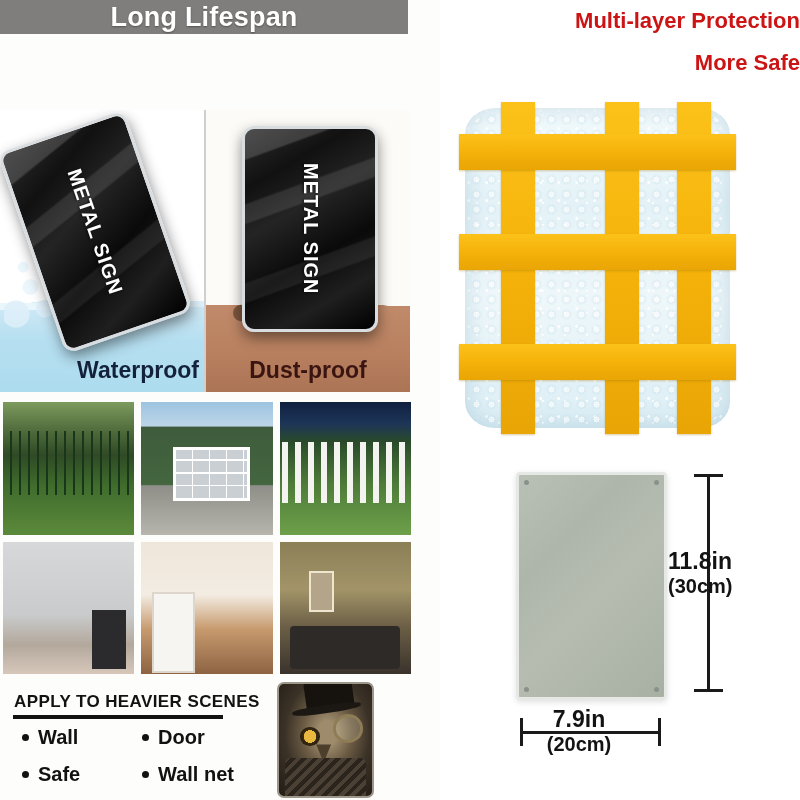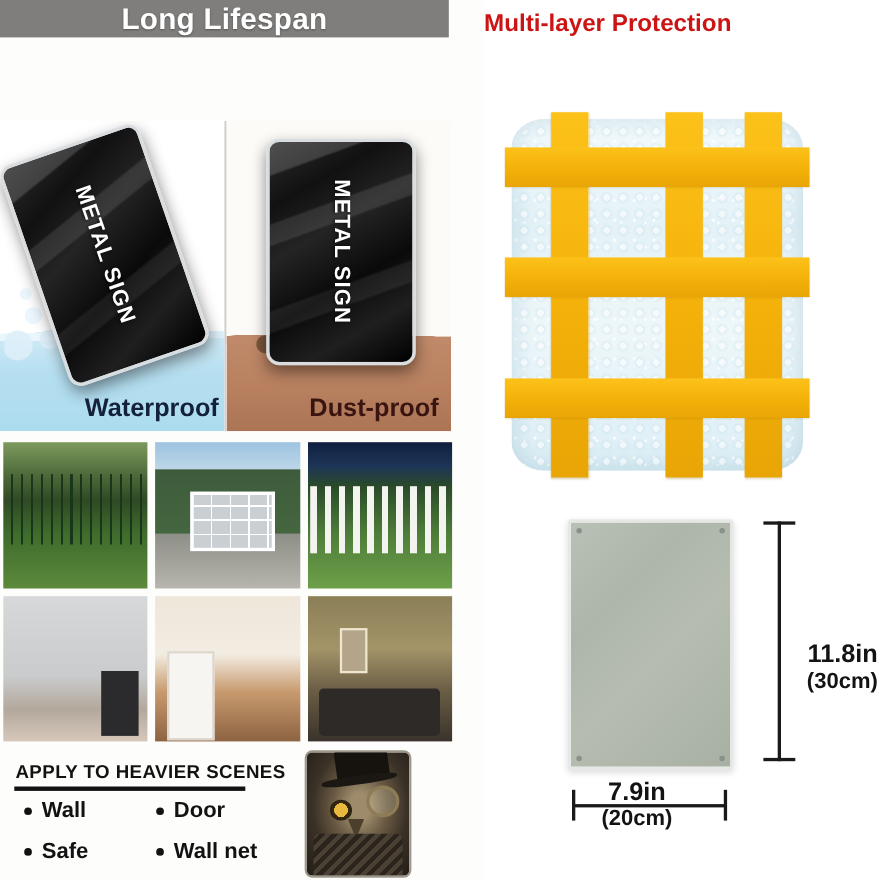--- a/index.html
+++ b/index.html
@@ -74,21 +74,21 @@
   .sign-plate .plate-txt{
     color:#fff;font-weight:bold;font-size:20px;letter-spacing:1px;
     writing-mode:vertical-rl;text-shadow:0 1px 3px rgba(0,0,0,.8);position:relative;z-index:2;
   }
   .plate-a{left:28px;top:16px;width:128px;height:206px;transform:rotate(-19deg);}
   .plate-b{left:36px;top:16px;width:130px;height:200px;}
 
   .proof-label{position:absolute;bottom:8px;width:100%;text-align:center;
     font-size:23px;font-weight:bold;}
   .label-water{color:#14213a;padding-left:36px;}
-  .label-dust{color:#3a1410;padding-left:32px;}
+  .label-dust{color:#3a1410;}
 
   
   .grid{position:absolute;left:3px;top:402px;width:408px;height:272px;
     display:grid;grid-template-columns:repeat(3,1fr);grid-template-rows:repeat(2,1fr);
     gap:7px;}
   .cell{position:relative;overflow:hidden;background:#ddd;}
 
   .ph-fence{background:linear-gradient(180deg,#7d9a5e 0%,#4f6b3b 22%,#2f4a25 40%,#3f6b2c 62%,#5c8a3b 100%);}
   .ph-fence:after{content:"";position:absolute;left:0;top:22%;width:100%;height:48%;
     background:repeating-linear-gradient(90deg,transparent 0 7px,#18361a 7px 9px);}
@@ -131,21 +131,21 @@
     background:radial-gradient(circle at 50% 50%,#e8b83f 0 45%,#3a2c12 46%,#120f0a 100%);}
   .owl .monocle{position:absolute;left:58%;top:27%;width:26%;height:20%;border-radius:50%;
     border:3px solid #8e7c55;background:rgba(220,210,180,.25);}
   .owl .beak{position:absolute;left:40%;top:54%;width:16%;height:16%;background:#4c3f2c;
     clip-path:polygon(50% 100%,0 0,100% 0);}
   .owl .chest{position:absolute;left:6%;bottom:0;width:88%;height:34%;
     background:repeating-linear-gradient(135deg,#4a4034 0 4px,#2a241c 4px 8px);border-radius:6px 6px 0 0;}
 
   
   .right-col{position:absolute;left:440px;top:0;width:360px;height:800px;background:#fff;}
-  .rtitle{position:absolute;left:0;top:0;width:360px;text-align:left;
+  .rtitle{position:absolute;left:0;top:0;width:360px;text-align:right;
     color:#cc1414;font-size:22px;font-weight:bold;line-height:42px;}
   .rtitle .l2{display:block;}
 
   .pack{position:absolute;left:25px;top:108px;width:265px;height:320px;}
   .pack .bag{position:absolute;inset:0;border-radius:30px/26px;
     background:
       radial-gradient(circle at 20% 14%,#fff 0 6%,transparent 7%),
       radial-gradient(circle at 54% 30%,#fff 0 5%,transparent 6%),
       linear-gradient(180deg,#f4fbfd 0%,#e4f2f7 30%,#eef7fa 60%,#dceef5 100%);
     box-shadow:inset 0 0 22px rgba(140,180,200,.45);
@@ -169,21 +169,21 @@
   .metal{position:absolute;left:76px;top:22px;width:145px;height:222px;
     background:linear-gradient(135deg,#b9c0b6 0%,#aeb6ab 30%,#b6bcb0 55%,#a8b0a4 100%);
     border:3px solid #e6e8e5;border-radius:4px;box-shadow:0 2px 6px rgba(0,0,0,.13);}
   .hole{position:absolute;width:5px;height:5px;border-radius:50%;background:#8b918a;}
   .h-tl{left:5px;top:5px;} .h-tr{right:5px;top:5px;}
   .h-bl{left:5px;bottom:5px;} .h-br{right:5px;bottom:5px;}
 
   .vline{position:absolute;left:267px;top:24px;width:3px;height:218px;background:#1a1a1a;}
   .vcap{position:absolute;left:254px;width:29px;height:3px;background:#1a1a1a;}
   .vcap.top{top:24px;} .vcap.bot{top:239px;}
-  .vlabel{position:absolute;left:228px;top:98px;width:130px;text-align:right;margin-top:33px;}
+  .vlabel{position:absolute;left:228px;top:98px;width:130px;text-align:left;}
   .vlabel .a{font-size:23px;font-weight:bold;color:#131313;display:block;}
   .vlabel .b{font-size:20px;font-weight:bold;color:#131313;display:block;}
 
   .hline{position:absolute;left:80px;top:281px;width:140px;height:3px;background:#1a1a1a;}
   .hcap{position:absolute;top:268px;width:3px;height:28px;background:#1a1a1a;}
   .hcap.l{left:80px;} .hcap.r{left:218px;}
   .hlabel{position:absolute;left:64px;top:256px;width:150px;text-align:center;}
   .hlabel .a{font-size:23px;font-weight:bold;color:#131313;display:block;}
   .hlabel .b{font-size:20px;font-weight:bold;color:#131313;display:block;}
 
@@ -268,20 +268,21 @@
       <span class="monocle"></span>
       <span class="beak"></span>
       <span class="chest"></span>
     </div>
   </div>
 
   <div class="right-col">
 
     <div class="rtitle">
       <span>Multi-layer Protection</span>
+      <span class="l2">More Safe</span>
     </div>
 
     <div class="pack">
       <div class="bag"></div>
       <div class="bubbles"></div>
       <div class="tape v tv1"></div>
       <div class="tape v tv2"></div>
       <div class="tape v tv3"></div>
       <div class="tape h th1"></div>
       <div class="tape h th2"></div>

